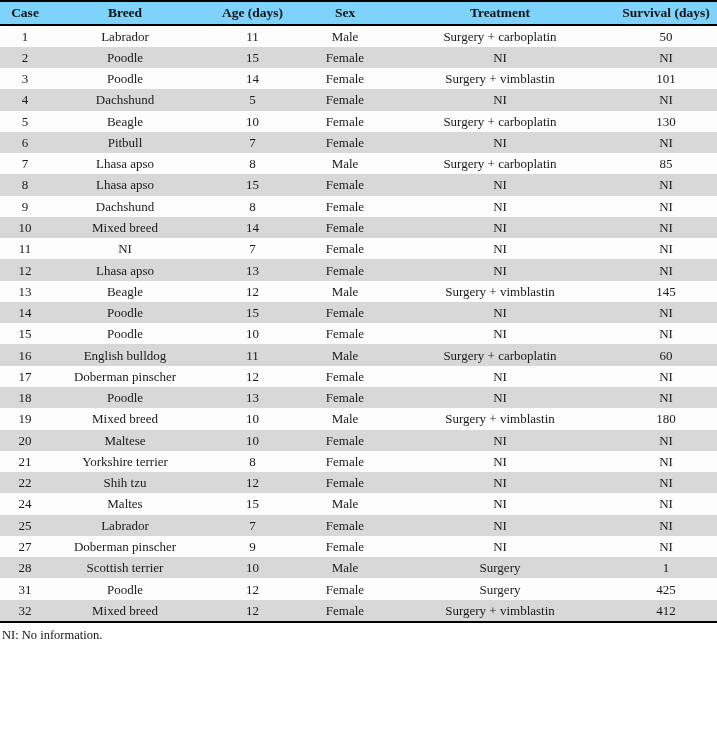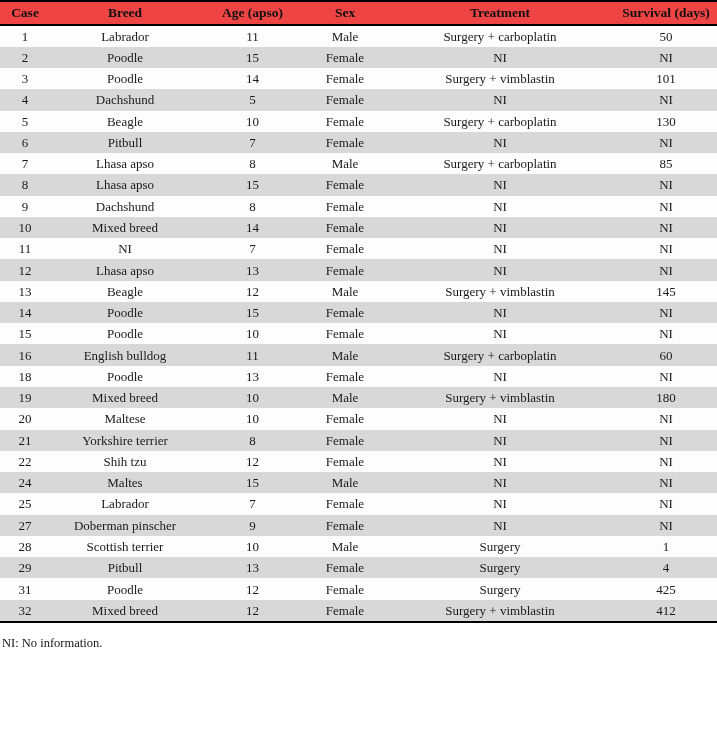--- a/index.html
+++ b/index.html
@@ -33,62 +33,62 @@
   table.data-table col.c-treat    { width: 230px; }
   table.data-table col.c-survival { width: 102px; }
   thead th {
     height: 21.5px;
     padding: 0;
     font-weight: bold;
     font-size: 13.5px;
     line-height: 1;
     text-align: center;
     vertical-align: middle;
-    background: #ef4444;
+    background: #7dd3fc;
     border-bottom: 2px solid #000000;
     color: #101010;
   }
   tbody td {
     height: 21.28px;
     padding: 0;
     font-size: 13px;
     line-height: 1;
     text-align: center;
     vertical-align: middle;
     color: #1a1a1a;
     white-space: nowrap;
     overflow: hidden;
   }
   tbody tr:nth-child(odd)  { background: #fdfdfd; }
   tbody tr:nth-child(even) { background: #d8d8d8; }
   .footnote {
     font-size: 12.5px;
     line-height: 1.2;
-    padding: 13px 0 0 2px;
+    padding: 5px 0 0 2px;
     color: #141414;
   }
 </style>
 </head>
 <body>
 
 <div class="page">
   <table class="data-table">
     <colgroup>
       <col class="c-case">
       <col class="c-breed">
       <col class="c-age">
       <col class="c-sex">
       <col class="c-treat">
       <col class="c-survival">
     </colgroup>
     <thead>
       <tr>
         <th>Case</th>
         <th>Breed</th>
-        <th>Age (apso)</th>
+        <th>Age (days)</th>
         <th>Sex</th>
         <th>Treatment</th>
         <th>Survival (days)</th>
       </tr>
     </thead>
     <tbody id="table-body">
         <tr>
           <td>1</td>
           <td>Labrador</td>
           <td>11</td>
@@ -210,20 +210,28 @@
         </tr>
         <tr>
           <td>16</td>
           <td>English bulldog</td>
           <td>11</td>
           <td>Male</td>
           <td>Surgery + carboplatin</td>
           <td>60</td>
         </tr>
         <tr>
+          <td>17</td>
+          <td>Doberman pinscher</td>
+          <td>12</td>
+          <td>Female</td>
+          <td>NI</td>
+          <td>NI</td>
+        </tr>
+        <tr>
           <td>18</td>
           <td>Poodle</td>
           <td>13</td>
           <td>Female</td>
           <td>NI</td>
           <td>NI</td>
         </tr>
         <tr>
           <td>19</td>
           <td>Mixed breed</td>
@@ -280,28 +288,20 @@
           <td>NI</td>
           <td>NI</td>
         </tr>
         <tr>
           <td>28</td>
           <td>Scottish terrier</td>
           <td>10</td>
           <td>Male</td>
           <td>Surgery</td>
           <td>1</td>
-        </tr>
-        <tr>
-          <td>29</td>
-          <td>Pitbull</td>
-          <td>13</td>
-          <td>Female</td>
-          <td>Surgery</td>
-          <td>4</td>
         </tr>
         <tr>
           <td>31</td>
           <td>Poodle</td>
           <td>12</td>
           <td>Female</td>
           <td>Surgery</td>
           <td>425</td>
         </tr>
         <tr>

